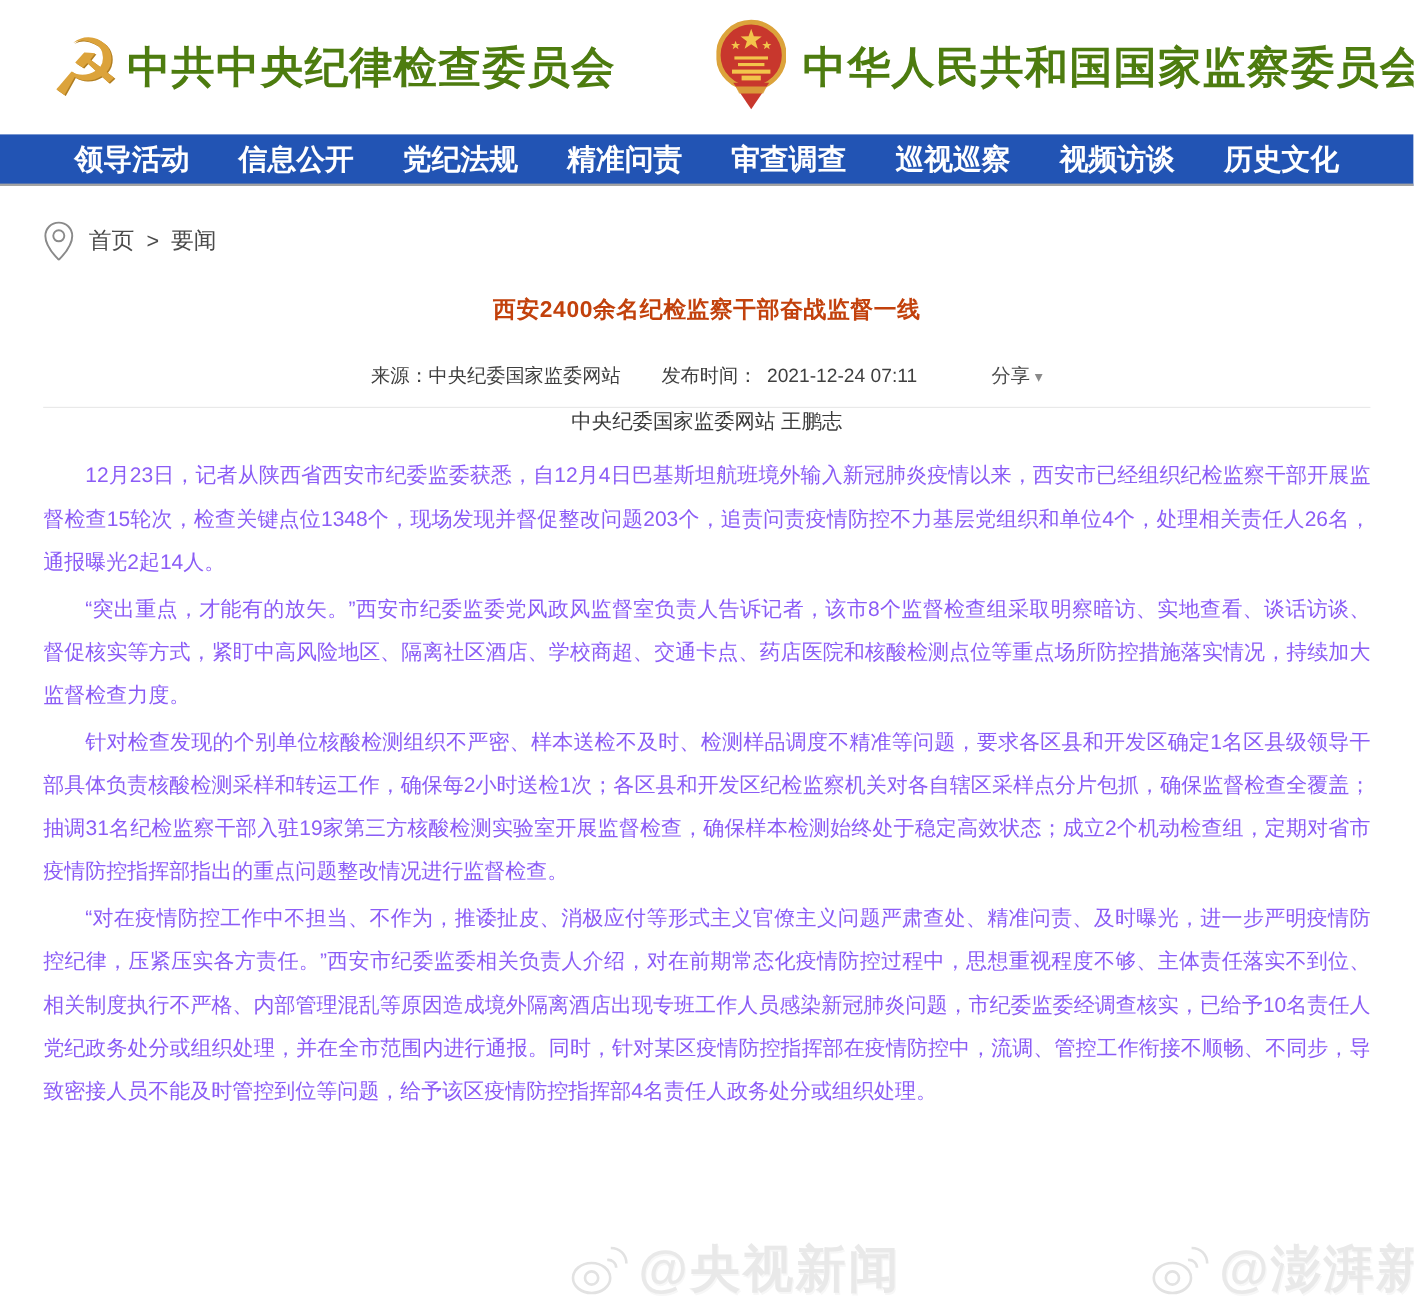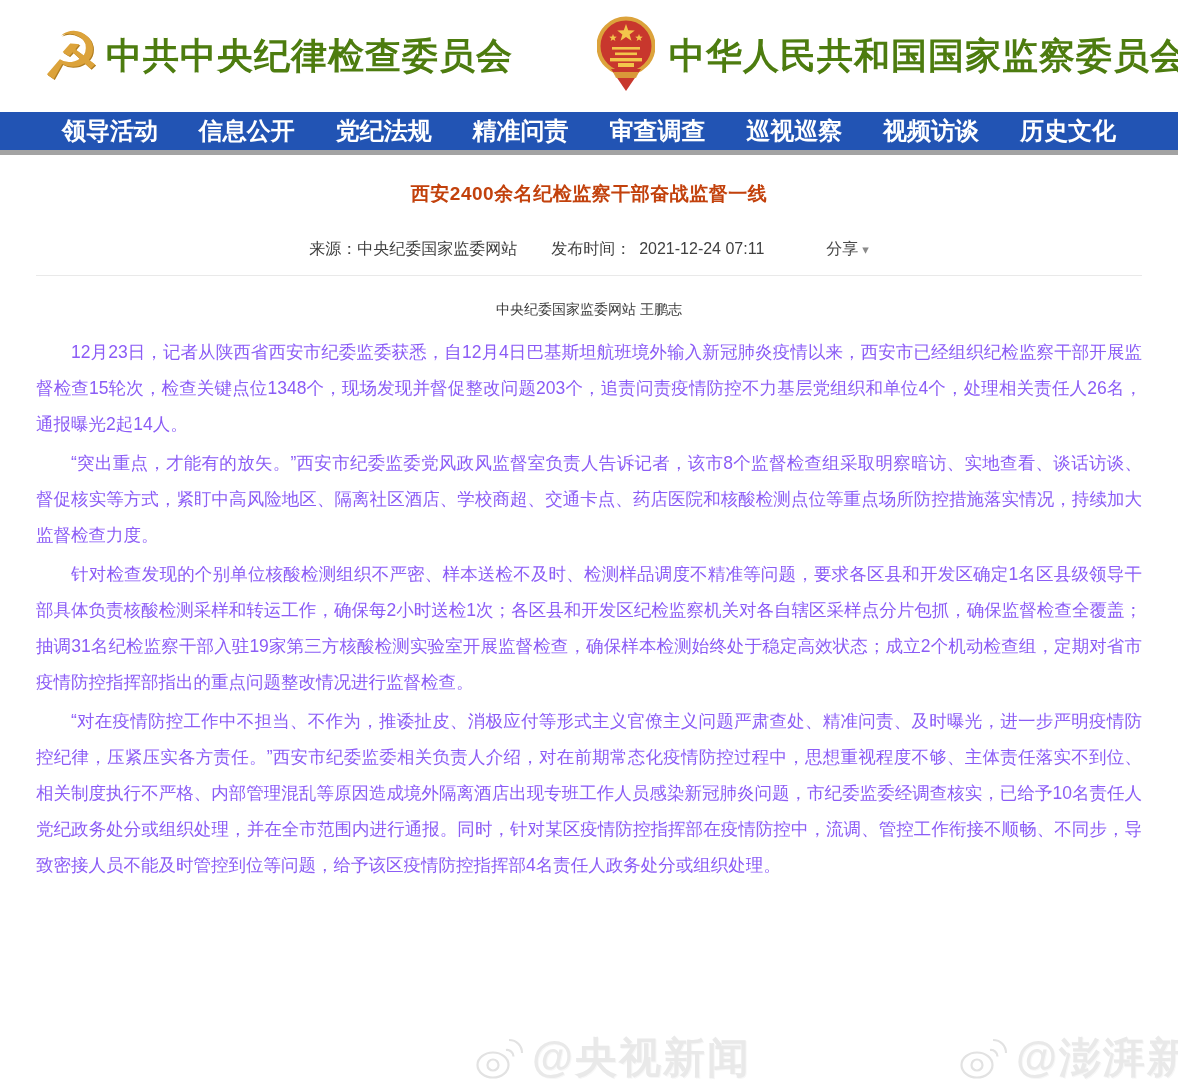--- a/index.html
+++ b/index.html
@@ -12,21 +12,21 @@
   .org { display: flex; align-items: center; cursor: pointer; }
   .org-emblem { display: inline-flex; align-items: center; justify-content: center; }
   .party-emblem { font-size: 66px; line-height: 1; color: #dca33b;
                   text-shadow: 1px 1px 0 #b07d20; width: 70px; }
   .org-name { font-family: "Liberation Serif", serif; font-weight: 700; font-size: 36px;
               color: #4d7c0f; letter-spacing: 1px; white-space: nowrap; }
   .org2 { margin-left: 84px; }
   .org2 .org-emblem { margin-right: 14px; }
 
   
-  .main-nav { height: 43px; background: #2254b4; border-bottom: 5px solid #a3a3a3;
+  .main-nav { height: 43px; background: #2254b4; border-bottom: 2px solid #a3a3a3;
               display: flex; align-items: center; justify-content: space-between; padding: 0 62px; }
   .nav-item { font-family: "Liberation Serif", serif; font-weight: 700; font-size: 24px;
               color: #ffffff; text-decoration: none; cursor: pointer; white-space: nowrap; }
 
   
   .content { padding: 0 36px; }
   .breadcrumb { margin-top: 28px; display: flex; align-items: center; height: 36px; }
   .breadcrumb svg { margin-right: 12px; }
   .crumb { font-size: 19px; color: #4a4a4a; text-decoration: none; cursor: pointer; }
   .crumb-sep { font-size: 18px; color: #4a4a4a; margin: 0 10px; }
@@ -37,21 +37,21 @@
   .meta-row { margin-top: 32px; display: flex; justify-content: center; align-items: center;
               font-size: 16px; color: #3f3f3f; }
   .meta-item { white-space: nowrap; }
   .meta-time { margin-left: 34px; }
   .meta-time .time-value { margin-left: 8px; }
   .share-btn { margin-left: 62px; cursor: pointer; color: #4a4a4a; display: inline-flex; align-items: center; }
   .share-caret { color: #8a8a8a; font-size: 13px; margin-left: 4px; }
 
   .meta-divider { margin-top: 15px; border-bottom: 1px solid #e9e9e9; }
 
-  .byline { margin-top: 25px; text-align: center; font-size: 14px; color: #3a3a3a; }
+  .byline { text-align: center; font-size: 17px; color: #3a3a3a; }
 
   .article-body { margin-top: 15px; }
   .article-body p { font-size: 17.5px; line-height: 36px; color: #8b5cf6;
                     text-indent: 2em; text-align: justify; margin-bottom: 3px; }
 
   
   .watermark { position: absolute; display: flex; align-items: flex-start;
                color: #e9e9e9; pointer-events: none; }
   .watermark .wm-text { font-size: 42px; font-weight: 700; letter-spacing: 2px;
                         text-shadow: 1px 1px 0 #f7f7f7; white-space: nowrap; }
@@ -94,20 +94,29 @@
     <a class="nav-item">党纪法规</a>
     <a class="nav-item">精准问责</a>
     <a class="nav-item">审查调查</a>
     <a class="nav-item">巡视巡察</a>
     <a class="nav-item">视频访谈</a>
     <a class="nav-item">历史文化</a>
   </nav>
 
   <main class="content">
 
+    <div class="breadcrumb">
+      <svg width="26" height="34" viewBox="0 0 26 34" fill="none" stroke="#8a8a8a" stroke-width="1.6">
+        <path d="M13 1.5 C6.6 1.5 1.8 6.5 1.8 12.6 c0 7.6 8.3 16.9 10.5 19.2 a1 1 0 0 0 1.4 0 c2.2 -2.3 10.5 -11.6 10.5 -19.2 C24.2 6.5 19.4 1.5 13 1.5 z"></path>
+        <circle cx="13" cy="12.5" r="4.6"></circle>
+      </svg>
+      <a class="crumb">首页</a>
+      <span class="crumb-sep">&gt;</span>
+      <a class="crumb">要闻</a>
+    </div>
 
     <h1 class="article-title">西安2400余名纪检监察干部奋战监督一线</h1>
 
     <div class="meta-row">
       <span class="meta-item"><span>来源：</span><span>中央纪委国家监委网站</span></span>
       <span class="meta-item meta-time"><span>发布时间：</span><span class="time-value">2021-12-24 07:11</span></span>
       <span class="share-btn">
           <span>分享</span>
           <span class="share-caret">▾</span>
         </span>

